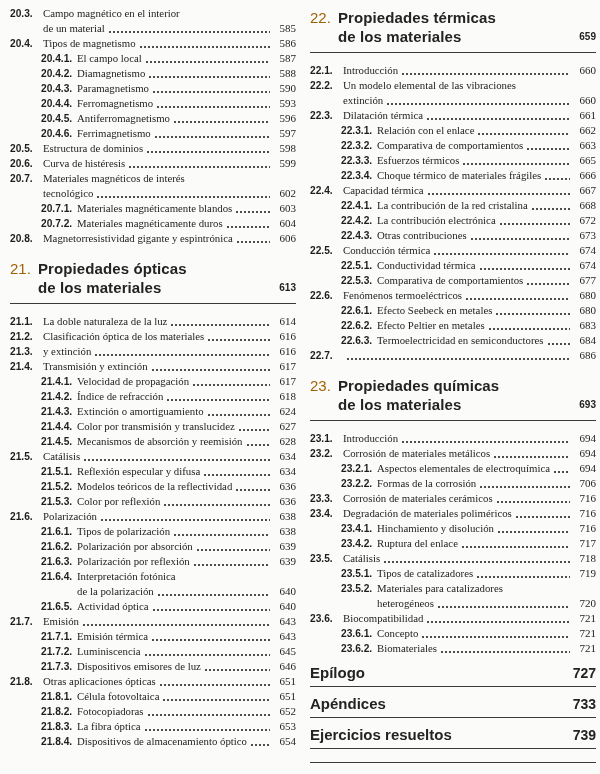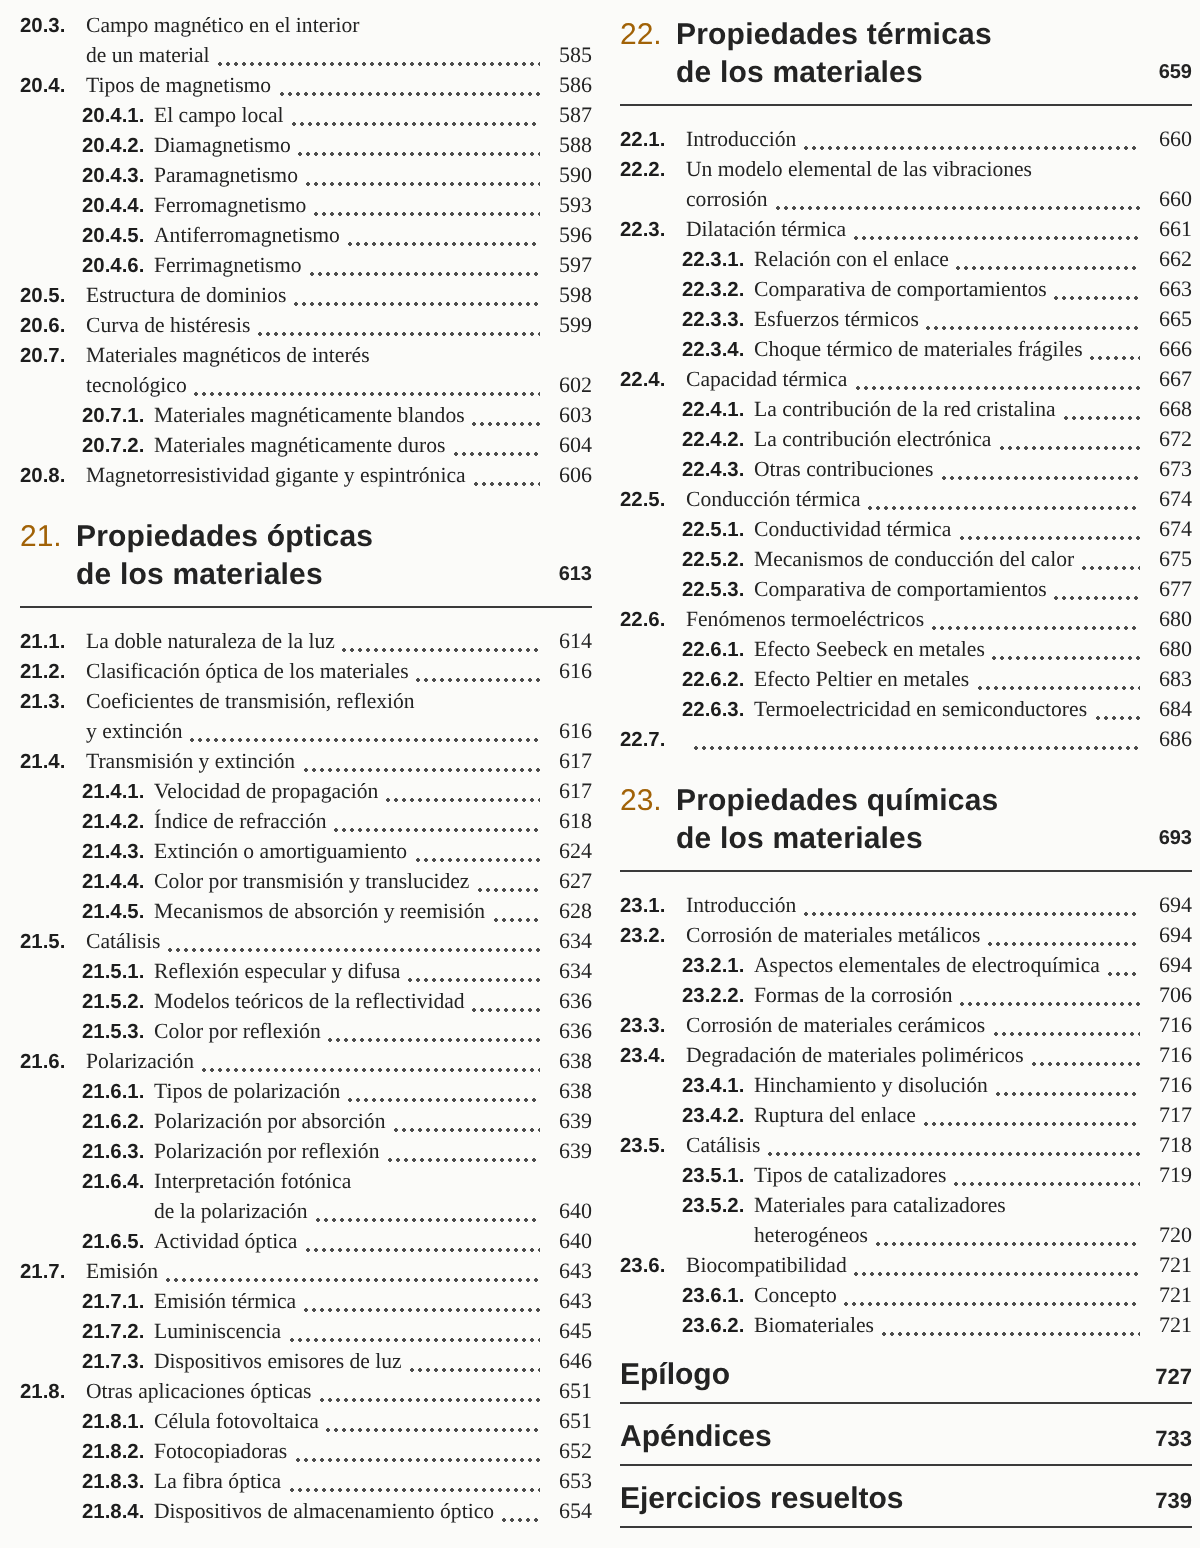--- a/index.html
+++ b/index.html
@@ -71,21 +71,21 @@
   .bm{
     display:flex;
     justify-content:space-between;
     align-items:baseline;
     font-family:"Liberation Sans",sans-serif;
     font-weight:700;
     font-size:15px;
     padding:8px 0 5px 0;
     border-bottom:1.6px solid #3a3a3a;
   }
-  .bm-p{font-size:11px;}
+  .bm-p{font-size:14px;}
 </style>
 </head>
 <body>
 
 <div class="page">
   <div class="col" id="col0">
       <div class="row lvl1">
         <span class="num">20.3.</span>
         <span class="tw">
           <span class="tl">Campo magnético en el interior</span>
@@ -219,21 +219,20 @@
         <span class="num">21.2.</span>
         <span class="tw">
           <span class="t">Clasificación óptica de los materiales</span>
           <span class="leader"></span>
         </span>
         <span class="pg">616</span>
       </div>
       <div class="row lvl1">
         <span class="num">21.3.</span>
         <span class="tw">
-          <span class="tl">Coeficientes de transmisión, reflexión</span>
           <span class="t">y extinción</span>
           <span class="leader"></span>
         </span>
         <span class="pg">616</span>
       </div>
       <div class="row lvl1">
         <span class="num">21.4.</span>
         <span class="tw">
           <span class="t">Transmisión y extinción</span>
           <span class="leader"></span>
@@ -448,21 +447,21 @@
         <span class="tw">
           <span class="t">Introducción</span>
           <span class="leader"></span>
         </span>
         <span class="pg">660</span>
       </div>
       <div class="row lvl1">
         <span class="num">22.2.</span>
         <span class="tw">
           <span class="tl">Un modelo elemental de las vibraciones</span>
-          <span class="t">corrosión</span>
+          <span class="t">extinción</span>
           <span class="leader"></span>
         </span>
         <span class="pg">660</span>
       </div>
       <div class="row lvl1">
         <span class="num">22.3.</span>
         <span class="tw">
           <span class="t">Dilatación térmica</span>
           <span class="leader"></span>
         </span>
@@ -540,28 +539,20 @@
         </span>
         <span class="pg">674</span>
       </div>
       <div class="row lvl2">
         <span class="num">22.5.1.</span>
         <span class="tw">
           <span class="t">Conductividad térmica</span>
           <span class="leader"></span>
         </span>
         <span class="pg">674</span>
-      </div>
-      <div class="row lvl2">
-        <span class="num">22.5.2.</span>
-        <span class="tw">
-          <span class="t">Mecanismos de conducción del calor</span>
-          <span class="leader"></span>
-        </span>
-        <span class="pg">675</span>
       </div>
       <div class="row lvl2">
         <span class="num">22.5.3.</span>
         <span class="tw">
           <span class="t">Comparativa de comportamientos</span>
           <span class="leader"></span>
         </span>
         <span class="pg">677</span>
       </div>
       <div class="row lvl1">

